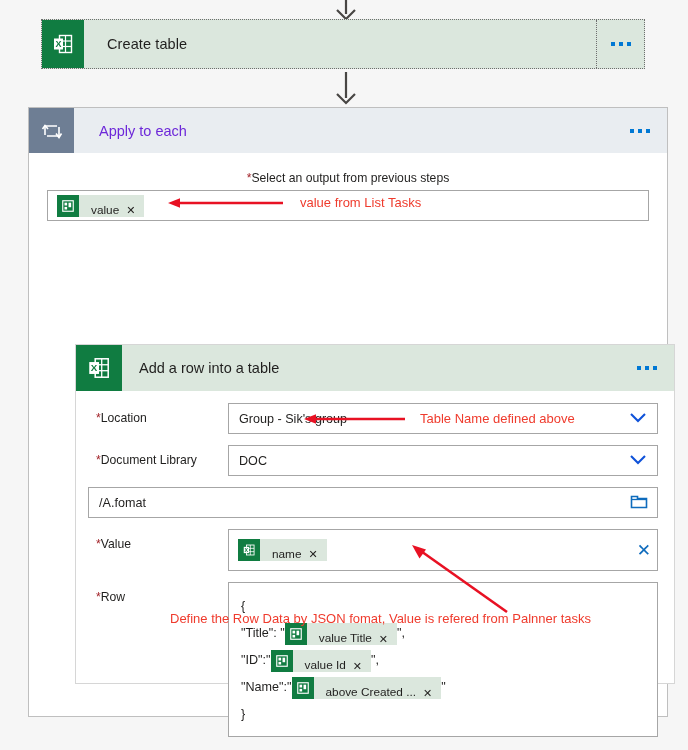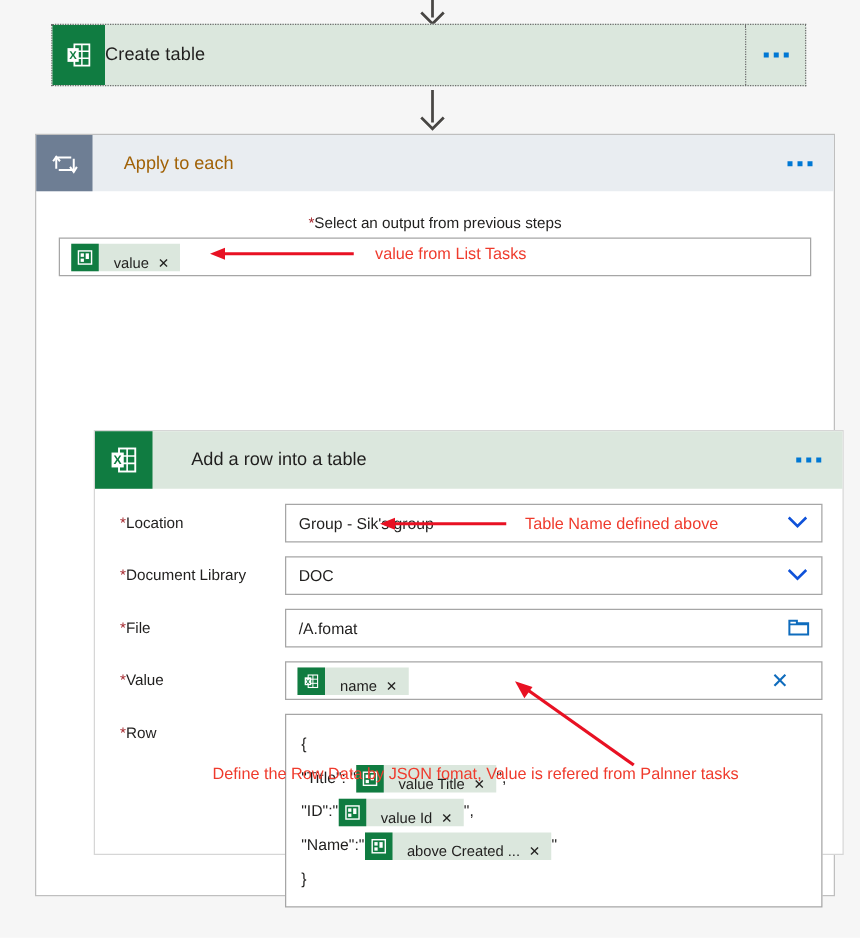--- a/index.html
+++ b/index.html
@@ -27,20 +27,21 @@
   }
   .card-create .icon-block {
     width: 42px; height: 48px;
     background: #107c41;
     display: flex; align-items: center; justify-content: center;
     flex: 0 0 42px;
   }
   .card-create .title {
     flex: 1;
     display: flex; align-items: center;
+    padding-left: 23px;
     font-size: 14.5px;
     color: #201f1e;
     letter-spacing: .1px;
   }
   .card-create .ellipsis-zone {
     flex: 0 0 48px;
     border-left: 1px dotted #6e6e6e;
     display: flex; align-items: center; justify-content: center;
   }
 
@@ -61,21 +62,21 @@
     display: flex; align-items: stretch;
   }
   .apply-header .icon-block {
     width: 45px; flex: 0 0 45px;
     background: #6e7e94;
     display: flex; align-items: center; justify-content: center;
   }
   .apply-header .title {
     flex: 1; display: flex; align-items: center;
     padding-left: 25px;
-    font-size: 14.5px; color: #a16207;
+    font-size: 14.5px; color: #6d28d9;
   }
   .apply-header .menu {
     flex: 0 0 55px;
     display: flex; align-items: center; justify-content: center;
   }
 
   .apply-body { padding: 18px 18px 0 18px; position: relative; }
 
   .field-label-req {
     font-size: 12.2px; color: #201f1e; margin-bottom: 5px; text-align: center;
@@ -127,21 +128,21 @@
     background: #dbe7dd;
     display: flex; align-items: stretch;
   }
   .row-card-header .icon-block {
     width: 46px; flex: 0 0 46px;
     background: #107c41;
     display: flex; align-items: center; justify-content: center;
   }
   .row-card-header .title {
     flex: 1; display: flex; align-items: center;
-    padding-left: 31px;
+    padding-left: 17px;
     font-size: 14.5px; color: #201f1e;
   }
   .row-card-header .menu {
     flex: 0 0 55px; display: flex; align-items: center; justify-content: center;
   }
 
   .row-card-body { padding: 12px 16px 0 12px; }
 
   .form-row { display: flex; align-items: flex-start; margin-bottom: 11px; }
   .form-row .lbl {
@@ -158,25 +159,25 @@
     display: flex; align-items: center;
     padding: 0 8px 0 10px;
     font-size: 12.6px; color: #201f1e;
   }
   .input-box .val { flex: 1; }
 
   .chev { display: block; }
   .pickicon { display: block; }
 
   .table-box {
-    height: 31px;
+    height: 42px;
     border: 1px solid #a6a6a6;
     background: #fff;
     display: flex; align-items: center;
-    padding: 0 24px 0 9px;
+    padding: 0 4px 0 9px;
   }
   .table-box .grow { flex: 1; }
   .clear-x {
     color: #0f6cbd; font-size: 17px; line-height: 1;
     padding-right: 2px; cursor: pointer;
   }
 
   .row-json {
     border: 1px solid #a6a6a6;
     background: #fff;
@@ -328,23 +329,20 @@
               <span class="chev">
                 <svg width="22" height="14" viewBox="0 0 22 14">
                     <polyline points="4,4 11,11 18,4" fill="none" stroke="#0f52d9" stroke-width="2.1"></polyline>
                   </svg>
               </span>
             </div>
           </div>
         </div>
 
         <div class="form-row">
-          <div class="lbl">
-            <span class="req-star">*</span><span>File</span>
-          </div>
           <div class="ctl">
             <div class="input-box">
               <span class="val">/A.fomat</span>
               <span class="pickicon">
                 <svg width="20" height="18" viewBox="0 0 20 18">
                   <path d="M2.5 4.5 h6 v2 h9 v9 h-15 z" fill="none" stroke="#0f6cbd" stroke-width="1.6"></path>
                   <line x1="2.5" y1="7.5" x2="17.5" y2="7.5" stroke="#0f6cbd" stroke-width="1.3"></line>
                 </svg>
               </span>
             </div>

